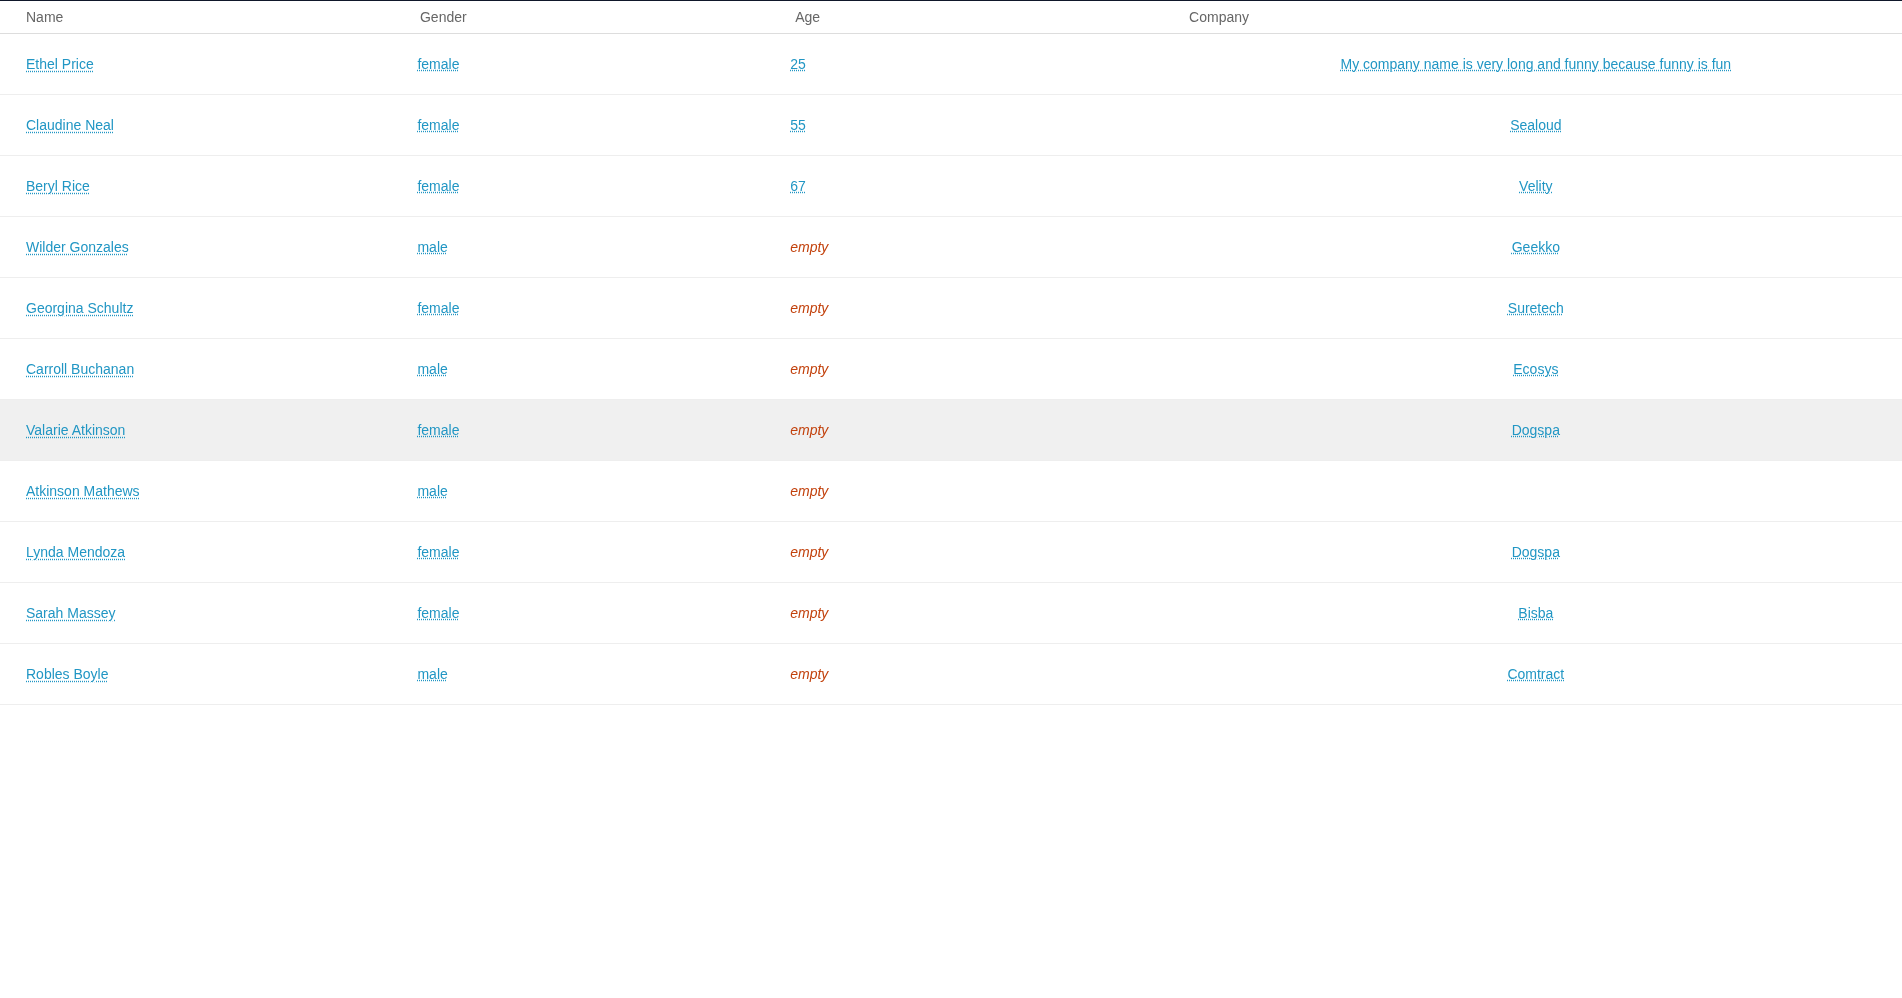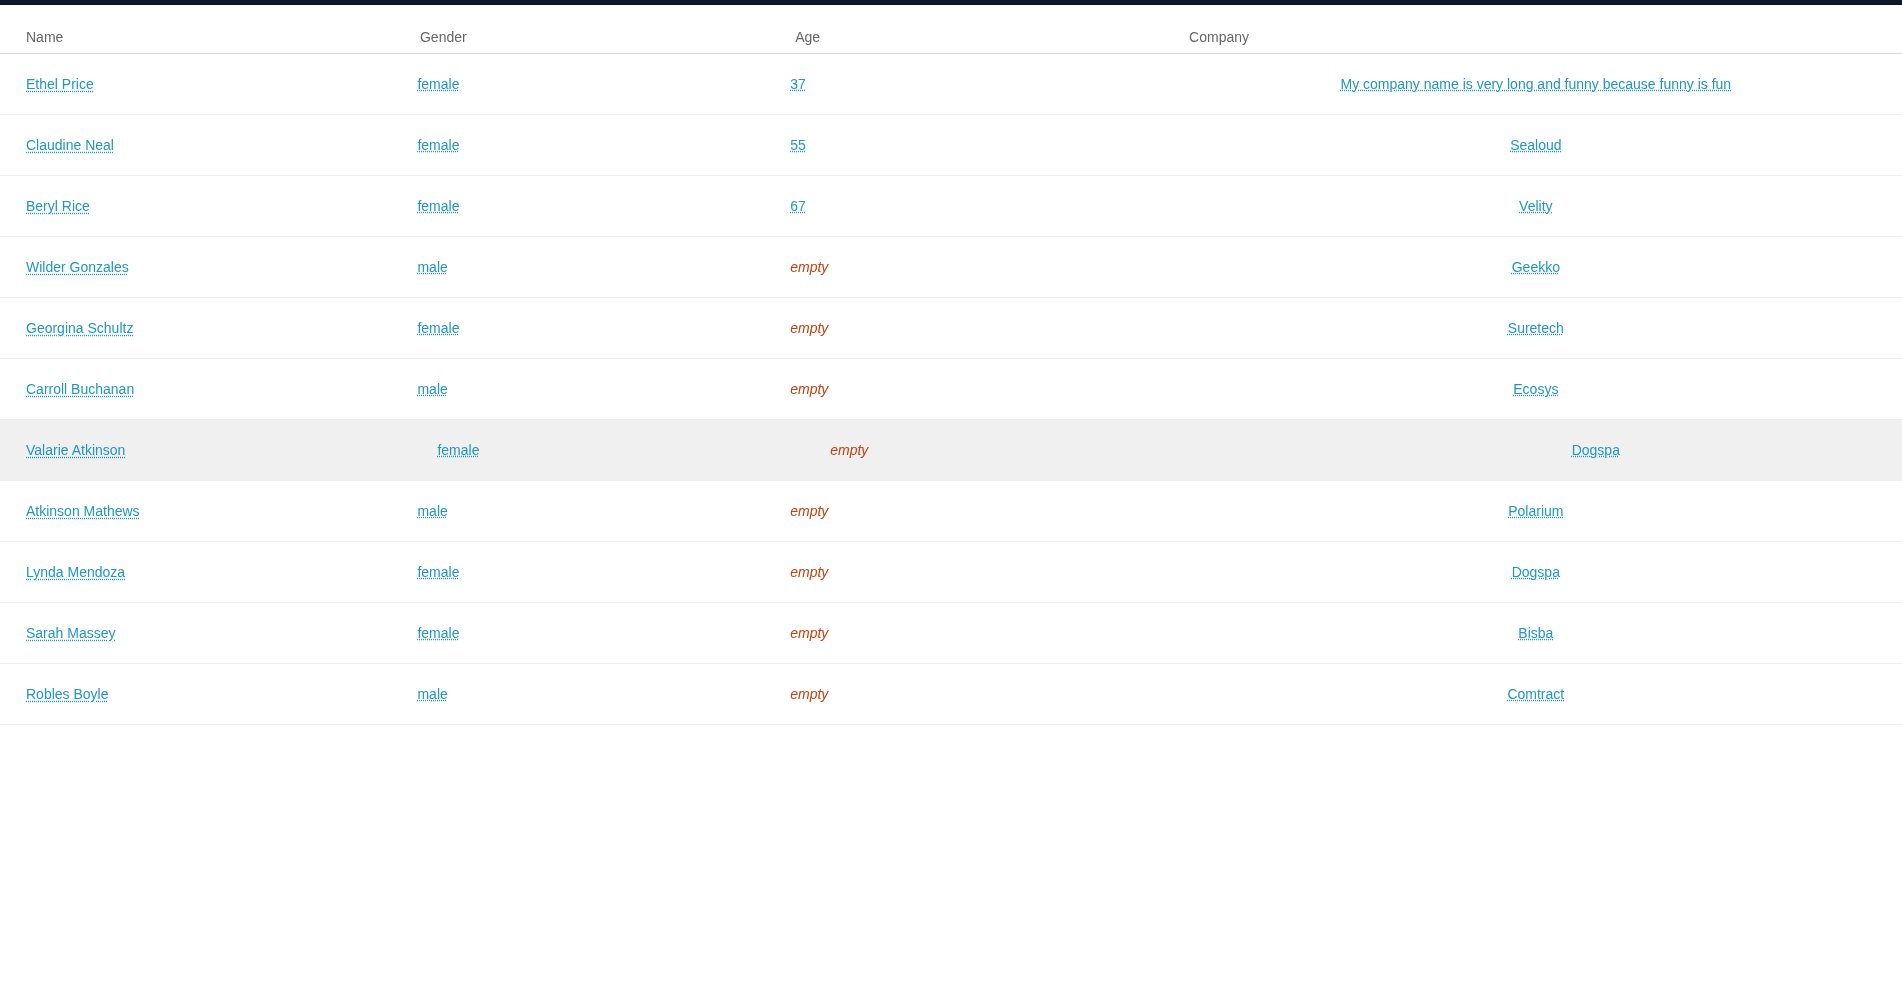--- a/index.html
+++ b/index.html
@@ -11,41 +11,40 @@
     body {
       font-family: Arial, sans-serif;
       background: #fff;
       color: #333;
       font-size: 14px;
     }
 
     .header-row {
       display: grid;
       grid-template-columns: 21% 20% 21% 38%;
-      padding: 24px 0 8px 26px;
+      padding: 8px 0 8px 26px;
       border-bottom: 1px solid #ddd;
-      border-top: 5px solid #0f172a;
+      border-top: 1px solid #0f172a;
     }
 
     .header-cell {
       color: #666;
       font-size: 14px;
       font-weight: normal;
     }
 
     .data-row {
       display: grid;
       grid-template-columns: 21% 20% 21% 38%;
       padding: 22px 12px 22px 26px;
       border-bottom: 1px solid #eee;
     }
 
     .data-row:hover, .data-row.highlighted {
       background-color: #f0f0f0;
-      gap: 20px;
     }
 
     .cell-name a,
     .cell-gender a,
     .cell-age a,
     .cell-company a {
       color: #2196c4;
       text-decoration: underline;
       text-decoration-style: dotted;
       cursor: pointer;
@@ -74,21 +73,21 @@
   <div class="header-row">
     <div class="header-cell">Name</div>
     <div class="header-cell">Gender</div>
     <div class="header-cell">Age</div>
     <div class="header-cell">Company</div>
   </div>
   <div id="table-body">
       <div class="data-row">
         <div class="cell-name"><a href="#">Ethel Price</a></div>
         <div class="cell-gender"><a href="#">female</a></div>
-        <div class="cell-age"><a href="#">37</a></div>
+        <div class="cell-age"><a href="#">25</a></div>
         <div class="cell-company"><a href="#">My company name is very long and funny because funny is fun</a></div>
       </div>
       <div class="data-row">
         <div class="cell-name"><a href="#">Claudine Neal</a></div>
         <div class="cell-gender"><a href="#">female</a></div>
         <div class="cell-age"><a href="#">55</a></div>
         <div class="cell-company"><a href="#">Sealoud</a></div>
       </div>
       <div class="data-row">
         <div class="cell-name"><a href="#">Beryl Rice</a></div>
@@ -117,21 +116,20 @@
       <div class="data-row highlighted">
         <div class="cell-name"><a href="#">Valarie Atkinson</a></div>
         <div class="cell-gender"><a href="#">female</a></div>
         <div class="cell-age"><span class="empty">empty</span></div>
         <div class="cell-company"><a href="#">Dogspa</a></div>
       </div>
       <div class="data-row">
         <div class="cell-name"><a href="#">Atkinson Mathews</a></div>
         <div class="cell-gender"><a href="#">male</a></div>
         <div class="cell-age"><span class="empty">empty</span></div>
-        <div class="cell-company"><a href="#">Polarium</a></div>
       </div>
       <div class="data-row">
         <div class="cell-name"><a href="#">Lynda Mendoza</a></div>
         <div class="cell-gender"><a href="#">female</a></div>
         <div class="cell-age"><span class="empty">empty</span></div>
         <div class="cell-company"><a href="#">Dogspa</a></div>
       </div>
       <div class="data-row">
         <div class="cell-name"><a href="#">Sarah Massey</a></div>
         <div class="cell-gender"><a href="#">female</a></div>

